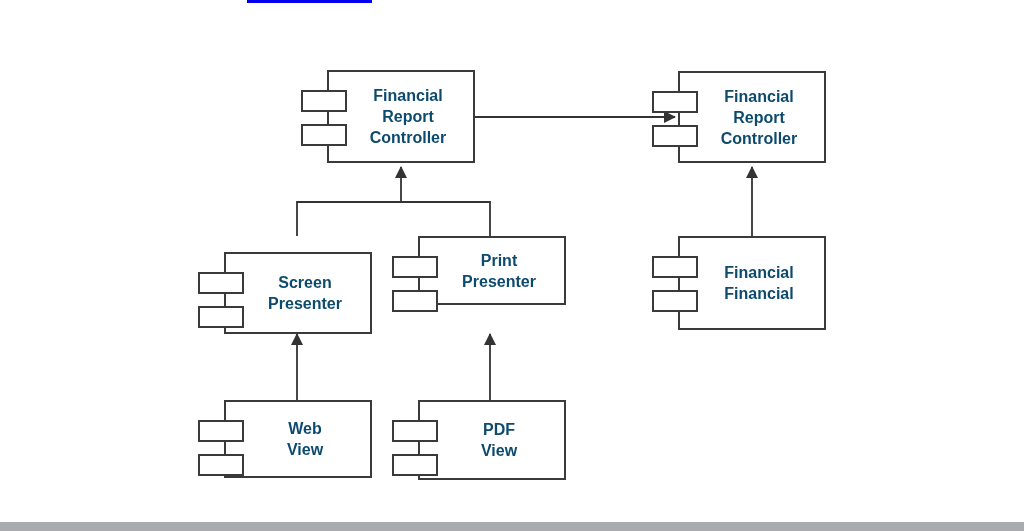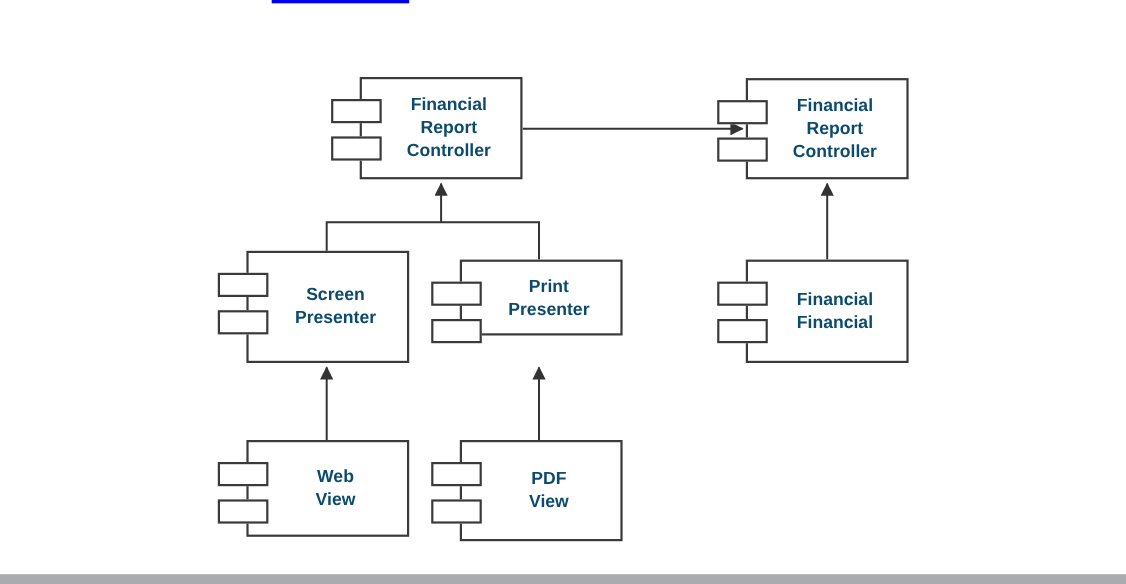--- a/index.html
+++ b/index.html
@@ -55,25 +55,25 @@
   .tab.t2 { top: 52px; }
   .edges-layer {
     position: absolute;
     left: 0; top: 0;
     width: 1024px; height: 531px;
     pointer-events: none;
   }
   
   #node-controller  { left: 327px; top: 70px;  width: 148px; height: 93px; }
   #node-interactor  { left: 678px; top: 71px;  width: 148px; height: 92px; }
-  #node-screen      { left: 224px; top: 228px; width: 148px; height: 102px; }
+  #node-screen      { left: 224px; top: 252px; width: 148px; height: 82px; }
   #node-print       { left: 418px; top: 236px; width: 148px; height: 69px; }
   #node-database    { left: 678px; top: 236px; width: 148px; height: 94px; }
-  #node-webview     { left: 224px; top: 400px; width: 148px; height: 88px; }
-  #node-pdfview     { left: 418px; top: 400px; width: 148px; height: 92px; }
+  #node-webview     { left: 224px; top: 400px; width: 148px; height: 78px; }
+  #node-pdfview     { left: 418px; top: 400px; width: 148px; height: 80px; }
 </style>
 </head>
 <body>
 
 <div class="canvas">
 
   <div class="link-underline"></div>
 
   <svg class="edges-layer" width="1024" height="531" viewBox="0 0 1024 531" xmlns="http://www.w3.org/2000/svg">
     <defs>

